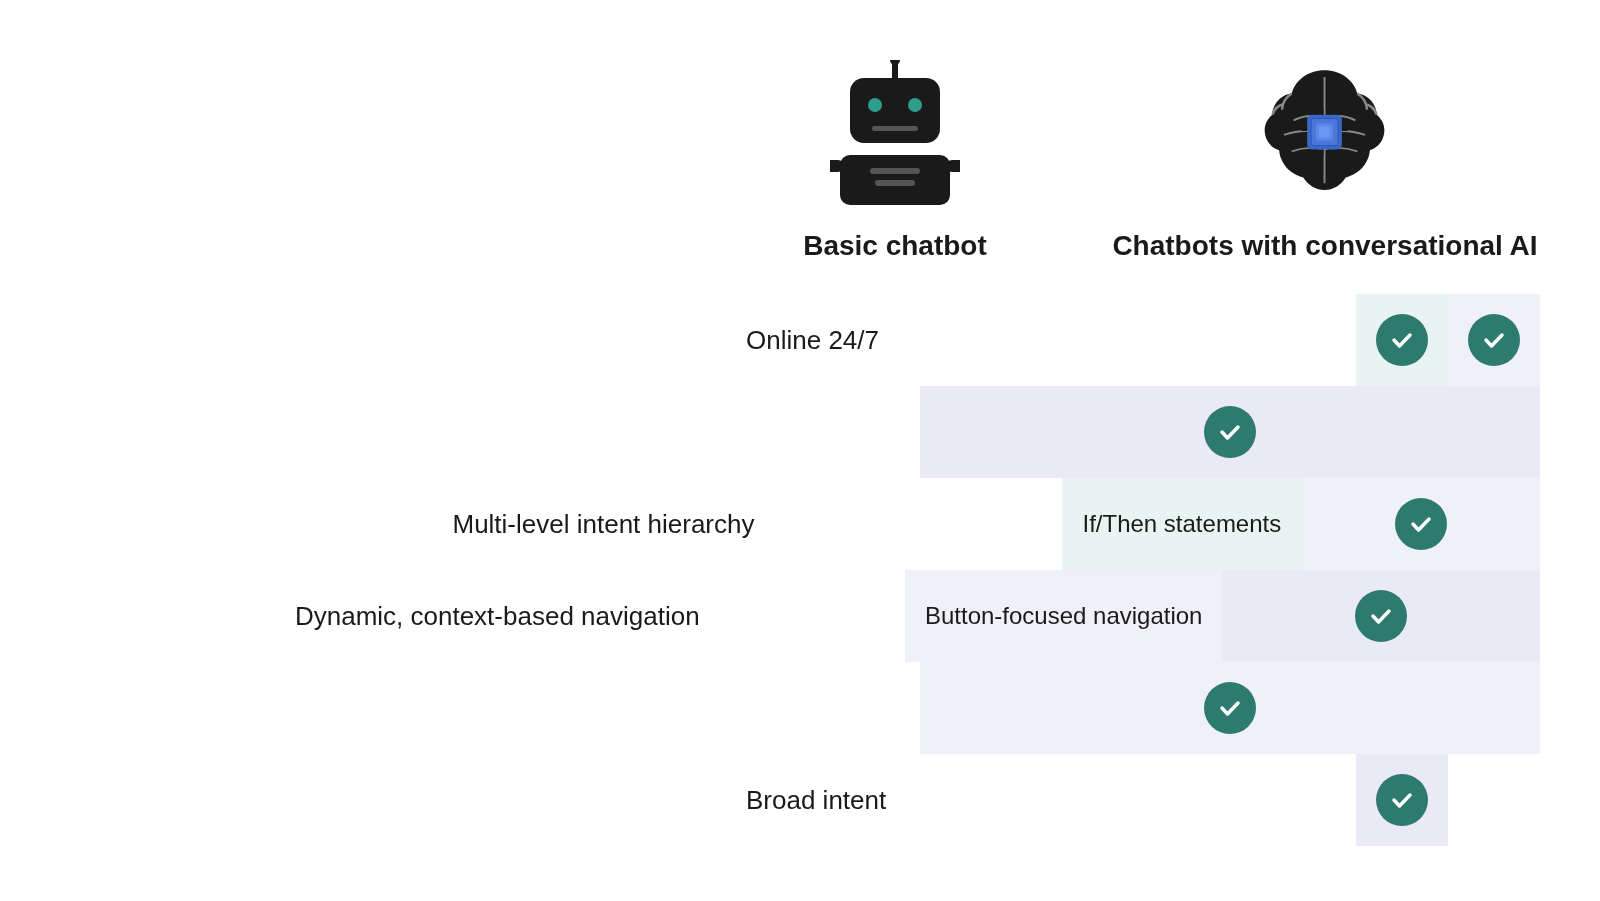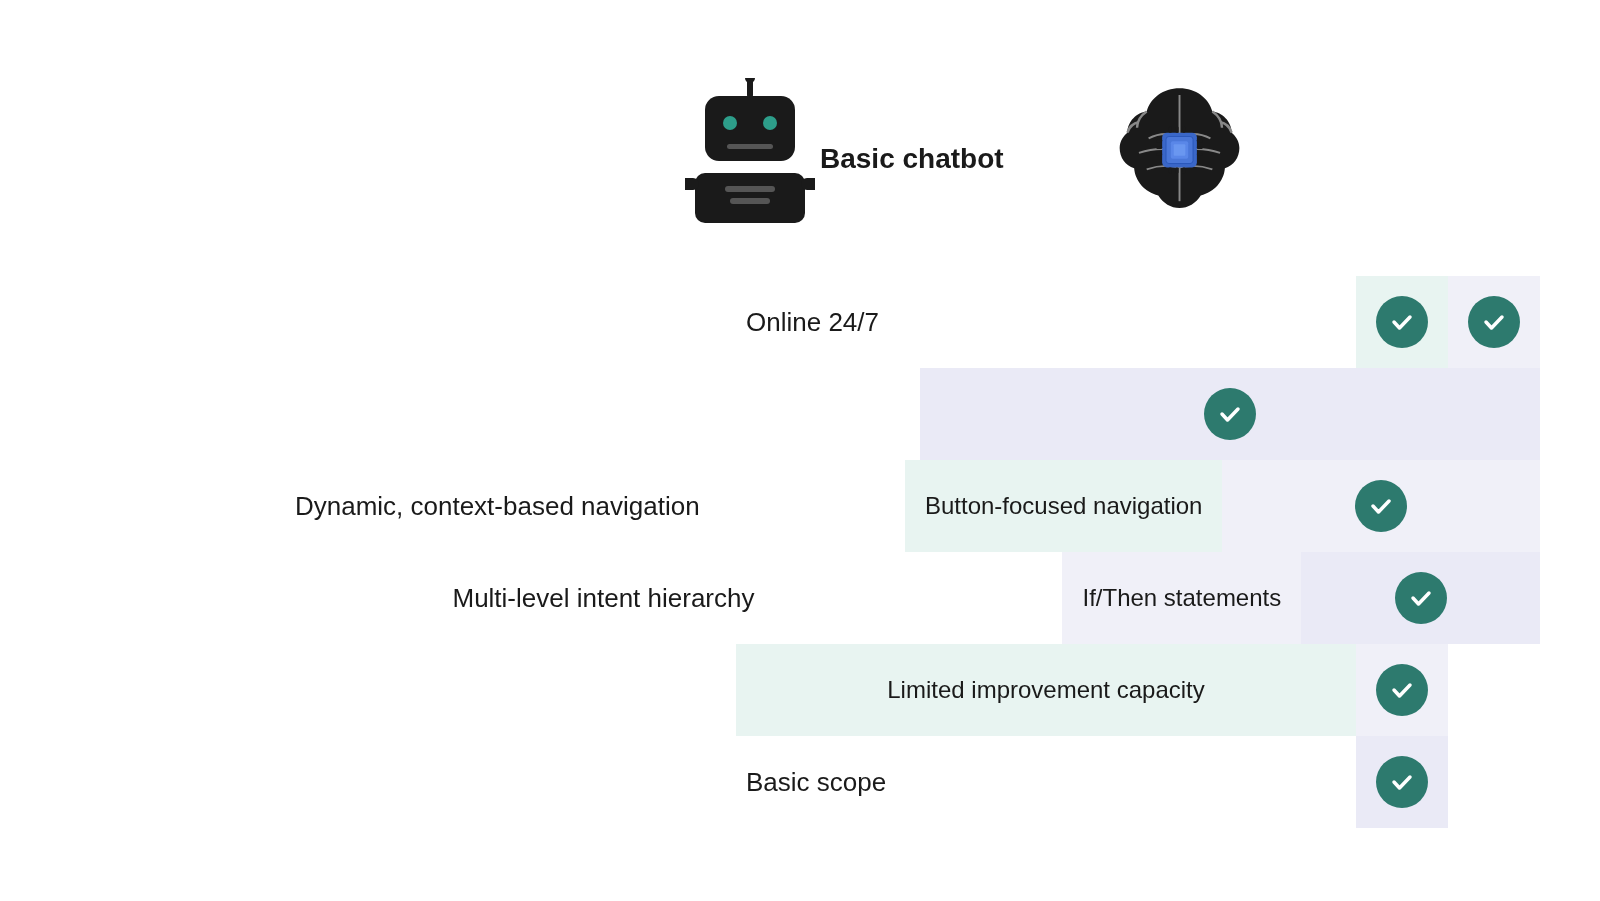--- a/index.html
+++ b/index.html
@@ -16,22 +16,23 @@
       width: 1480px;
       margin: 0 auto;
     }
     .header-row {
       display: grid;
       grid-template-columns: 620px 1fr 1fr;
       margin-bottom: 10px;
     }
     .header-cell {
       display: flex;
-      flex-direction: row;
-      align-items: center;
+      flex-direction: column;
+      align-items: center;
+      justify-content: flex-end;
       padding-bottom: 20px;
     }
     .header-cell .icon-wrapper {
       width: 140px;
       height: 155px;
       display: flex;
       align-items: center;
       justify-content: center;
       margin-bottom: 18px;
     }
@@ -170,20 +171,21 @@
           <rect x="68" y="48" width="3" height="6" rx="1" fill="#1a1a1a"></rect>
           <rect x="75" y="48" width="3" height="6" rx="1" fill="#1a1a1a"></rect>
           <rect x="61" y="90" width="3" height="6" rx="1" fill="#1a1a1a"></rect>
           <rect x="68" y="90" width="3" height="6" rx="1" fill="#1a1a1a"></rect>
           <rect x="75" y="90" width="3" height="6" rx="1" fill="#1a1a1a"></rect>
 
           <rect x="63" y="63" width="18" height="18" rx="2" fill="#5a87e8"></rect>
           <rect x="66" y="66" width="12" height="12" rx="1" fill="#6a97f0"></rect>
         </svg>
       </div>
+      <div class="col-title">Chatbots with conversational AI</div>
     </div>
   </div>
 
   <div class="data-rows" id="data-rows">
 
   <div class="data-row">
         <div class="col-feature">
           <span>Online 24/7</span>
         </div>
         <div class="col-basic">
@@ -205,63 +207,60 @@
         <div class="col-ai">
           <div class="checkmark-circle">
             <svg viewBox="0 0 28 28" fill="none" xmlns="http://www.w3.org/2000/svg">
               <path d="M6 14L11.5 20L22 9" stroke="white" stroke-width="3.5" stroke-linecap="round" stroke-linejoin="round"></path>
             </svg>
           </div>
         </div>
       </div>
       <div class="data-row">
         <div class="col-feature">
+          <span>Multi-level intent hierarchy</span>
+        </div>
+        <div class="col-basic">
+          <span>If/Then statements</span>
+        </div>
+        <div class="col-ai">
+          <div class="checkmark-circle">
+            <svg viewBox="0 0 28 28" fill="none" xmlns="http://www.w3.org/2000/svg">
+              <path d="M6 14L11.5 20L22 9" stroke="white" stroke-width="3.5" stroke-linecap="round" stroke-linejoin="round"></path>
+            </svg>
+          </div>
+        </div>
+      </div>
+      <div class="data-row">
+        <div class="col-feature">
           <span>Dynamic, context-based navigation</span>
         </div>
         <div class="col-basic">
           <span>Button-focused navigation</span>
         </div>
         <div class="col-ai">
           <div class="checkmark-circle">
             <svg viewBox="0 0 28 28" fill="none" xmlns="http://www.w3.org/2000/svg">
               <path d="M6 14L11.5 20L22 9" stroke="white" stroke-width="3.5" stroke-linecap="round" stroke-linejoin="round"></path>
             </svg>
           </div>
         </div>
       </div>
       <div class="data-row">
-        <div class="col-feature">
-          <span>Multi-level intent hierarchy</span>
-        </div>
-        <div class="col-basic">
-          <span>If/Then statements</span>
-        </div>
-        <div class="col-ai">
-          <div class="checkmark-circle">
-            <svg viewBox="0 0 28 28" fill="none" xmlns="http://www.w3.org/2000/svg">
-              <path d="M6 14L11.5 20L22 9" stroke="white" stroke-width="3.5" stroke-linecap="round" stroke-linejoin="round"></path>
-            </svg>
-          </div>
-        </div>
-      </div>
-      <div class="data-row">
-        <div class="col-basic">
-          <span>Limited improvement capacity</span>
-        </div>
-        <div class="col-ai">
-          <div class="checkmark-circle">
-            <svg viewBox="0 0 28 28" fill="none" xmlns="http://www.w3.org/2000/svg">
-              <path d="M6 14L11.5 20L22 9" stroke="white" stroke-width="3.5" stroke-linecap="round" stroke-linejoin="round"></path>
-            </svg>
-          </div>
-        </div>
-      </div>
-      <div class="data-row">
-        <div class="col-feature">
-          <span>Basic scope</span>
+        <div class="col-ai">
+          <div class="checkmark-circle">
+            <svg viewBox="0 0 28 28" fill="none" xmlns="http://www.w3.org/2000/svg">
+              <path d="M6 14L11.5 20L22 9" stroke="white" stroke-width="3.5" stroke-linecap="round" stroke-linejoin="round"></path>
+            </svg>
+          </div>
+        </div>
+      </div>
+      <div class="data-row">
+        <div class="col-feature">
+          <span>Broad intent</span>
         </div>
         <div class="col-ai">
           <div class="checkmark-circle">
             <svg viewBox="0 0 28 28" fill="none" xmlns="http://www.w3.org/2000/svg">
               <path d="M6 14L11.5 20L22 9" stroke="white" stroke-width="3.5" stroke-linecap="round" stroke-linejoin="round"></path>
             </svg>
           </div>
         </div>
       </div>
     </div>

